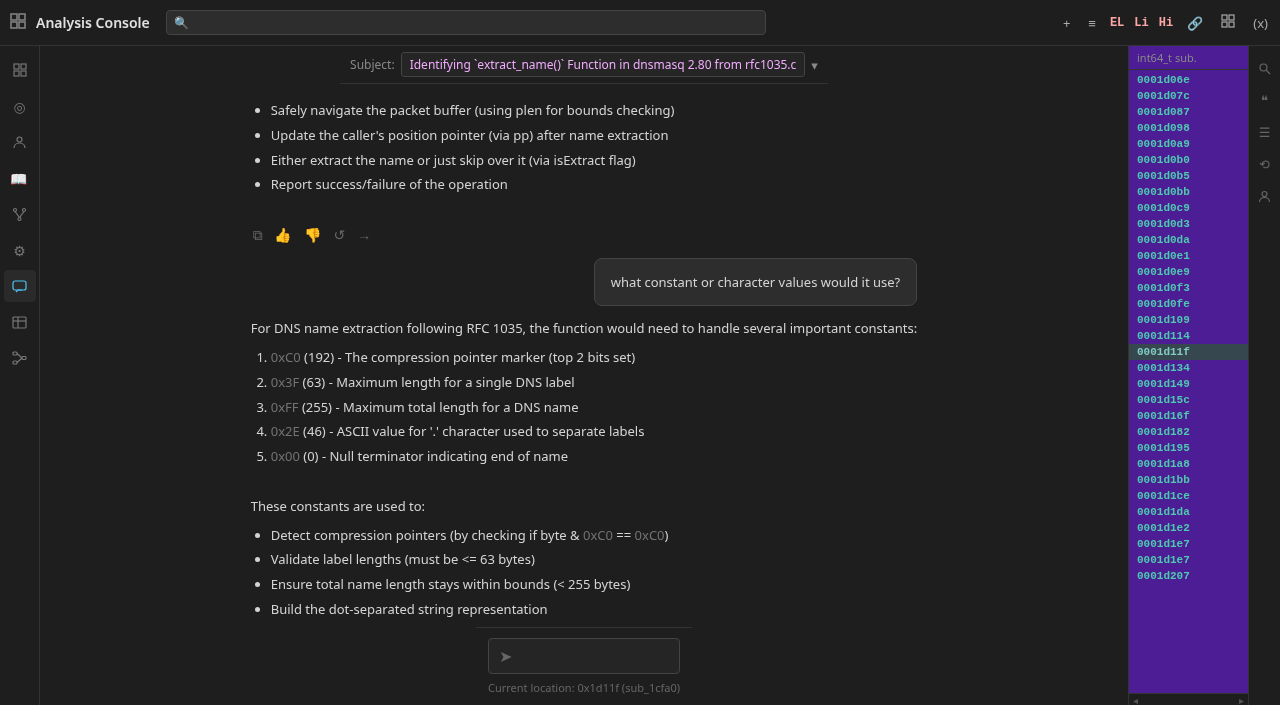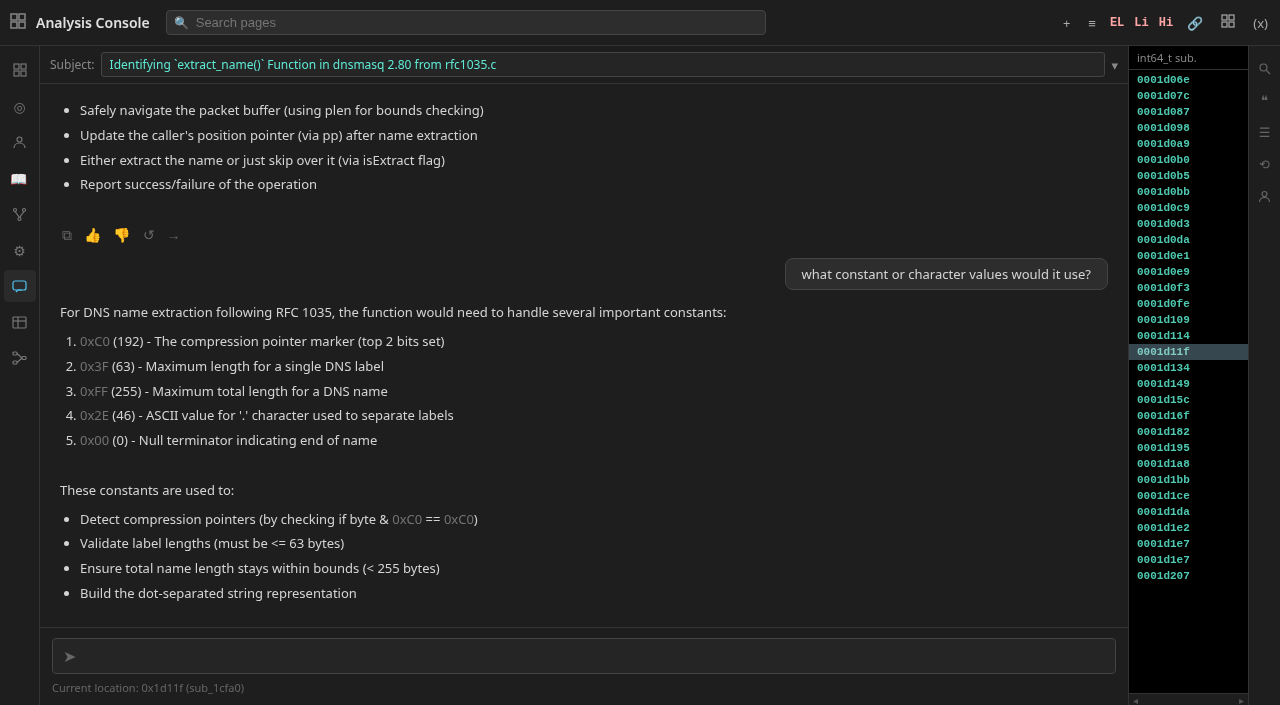--- a/index.html
+++ b/index.html
@@ -110,20 +110,21 @@
     }
     .sidebar-icon.active { color: #4fc3f7; background: #2a2a2a; }
 
     
     .center-content {
       flex: 1;
       display: flex;
       flex-direction: column;
       overflow: hidden;
       background: #1e1e1e;
+      align-items: center;
     }
 
     
     .subject-bar {
       display: flex;
       align-items: center;
       padding: 6px 10px;
       gap: 6px;
       border-bottom: 1px solid #333;
       flex-shrink: 0;
@@ -133,21 +134,21 @@
       color: #888;
       font-size: 12px;
       flex-shrink: 0;
     }
     .subject-value {
       flex: 1;
       background: #252526;
       border: 1px solid #444;
       border-radius: 3px;
       padding: 3px 8px;
-      color: #5eead4;
+      color: #f0abfc;
       font-size: 12px;
     }
     .subject-dropdown {
       color: #888;
       cursor: pointer;
     }
 
     
     .chat-area {
       flex: 1;
@@ -170,21 +171,21 @@
     .message-block ol { margin-left: 20px; margin-bottom: 8px; }
     .message-block ol li { list-style: decimal; }
 
     .hex-value { color: #737373; font-weight: 400; }
 
     .user-bubble {
       align-self: flex-end;
       background: #2d2d2d;
       border: 1px solid #444;
       border-radius: 8px;
-      padding: 6px 16px;
+      padding: 14px 16px;
       max-width: 70%;
       color: #d4d4d4;
       font-size: 13px;
     }
 
     .action-bar {
       display: flex;
       gap: 8px;
       margin-top: 8px;
       align-items: center;
@@ -227,21 +228,21 @@
     }
     .status-bar {
       margin-top: 6px;
       font-size: 11px;
       color: #666;
     }
 
     
     .right-panel {
       width: 120px;
-      background: #000000;
+      background: #4c1d95;
       border-left: 1px solid #333;
       display: flex;
       flex-direction: column;
       overflow: hidden;
       flex-shrink: 0;
     }
     .right-panel-header {
       padding: 4px 8px;
       border-bottom: 1px solid #333;
       font-size: 11px;
@@ -314,21 +315,20 @@
     <svg width="16" height="16" viewBox="0 0 16 16" fill="none">
       <rect x="1" y="1" width="6" height="6" stroke="#888" stroke-width="1.5"></rect>
       <rect x="9" y="1" width="6" height="6" stroke="#888" stroke-width="1.5"></rect>
       <rect x="1" y="9" width="6" height="6" stroke="#888" stroke-width="1.5"></rect>
       <rect x="9" y="9" width="6" height="6" stroke="#888" stroke-width="1.5"></rect>
     </svg>
   </span>
   <span class="top-bar-title">Analysis Console</span>
   <div class="search-bar">
     <span class="search-icon-sm">🔍</span>
-    <input type="text" placeholder="Search pages" style="">
   </div>
   <div class="top-bar-actions">
     <span class="top-bar-btn">+</span>
     <span class="top-bar-btn">≡</span>
     <span class="top-bar-text-btn">EL</span>
     <span class="top-bar-text-btn">Li</span>
     <span class="top-bar-text-btn">Hi</span>
     <span class="top-bar-btn">🔗</span>
     <span class="top-bar-btn">
       <svg width="14" height="14" viewBox="0 0 14 14" fill="none">

